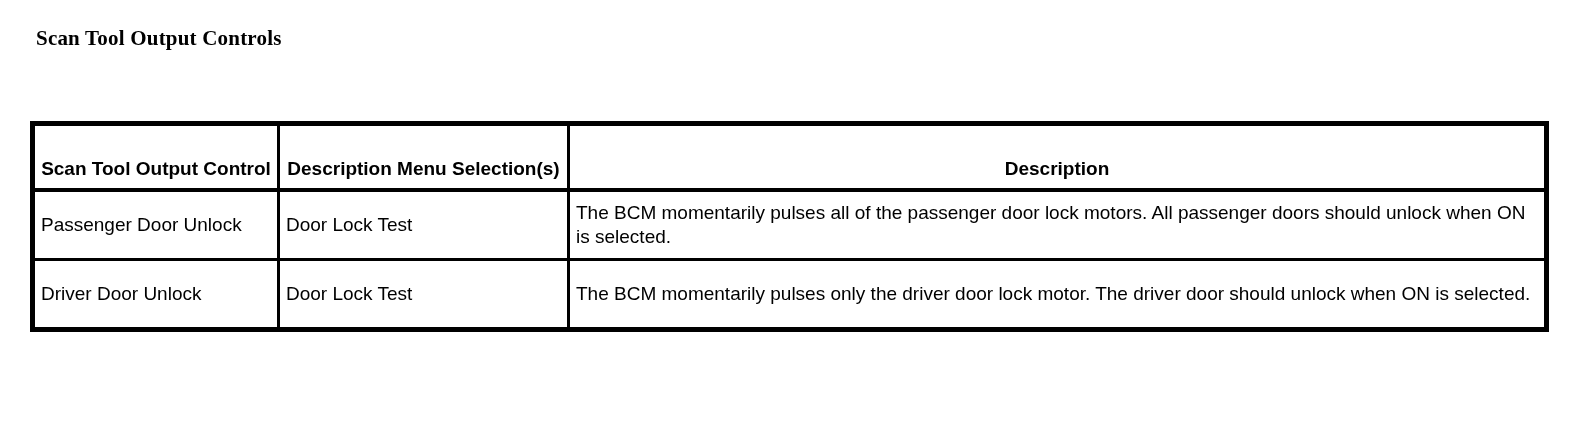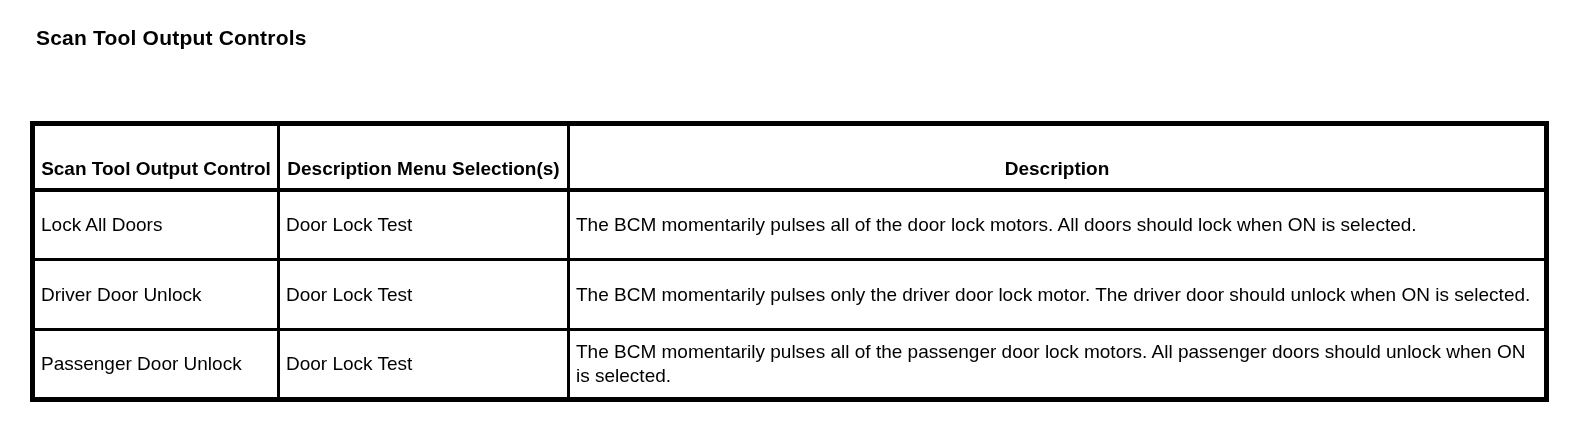--- a/index.html
+++ b/index.html
@@ -17,20 +17,21 @@
     overflow: hidden;
   }
   .doc-title {
     position: absolute;
     left: 36px;
     top: 26px;
     font-size: 21px;
     font-weight: bold;
     letter-spacing: 0.2px;
     margin: 0;
+    font-family: Liberation Serif, serif;
   }
   table.output-controls {
     position: absolute;
     left: 30px;
     top: 121px;
     width: 1514px;
     border-collapse: collapse;
     table-layout: fixed;
     background: #ffffff;
   }
@@ -83,30 +84,25 @@
     </colgroup>
     <thead>
       <tr>
         <th>Scan Tool Output Control</th>
         <th>Description Menu Selection(s)</th>
         <th>Description</th>
       </tr>
     </thead>
     <tbody>
       <tr>
-        <td>Lock All Doors</td>
+        <td>Passenger Door Unlock</td>
         <td>Door Lock Test</td>
-        <td>The BCM momentarily pulses all of the door lock motors. All doors should lock when ON is selected.</td>
+        <td>The BCM momentarily pulses all of the passenger door lock motors. All passenger doors should unlock when ON is selected.</td>
       </tr>
       <tr>
         <td>Driver Door Unlock</td>
         <td>Door Lock Test</td>
         <td>The BCM momentarily pulses only the driver door lock motor. The driver door should unlock when ON is selected.</td>
-      </tr>
-      <tr>
-        <td>Passenger Door Unlock</td>
-        <td>Door Lock Test</td>
-        <td>The BCM momentarily pulses all of the passenger door lock motors. All passenger doors should unlock when ON is selected.</td>
       </tr>
     </tbody>
   </table>
 
 </div>
 
 </body></html>

